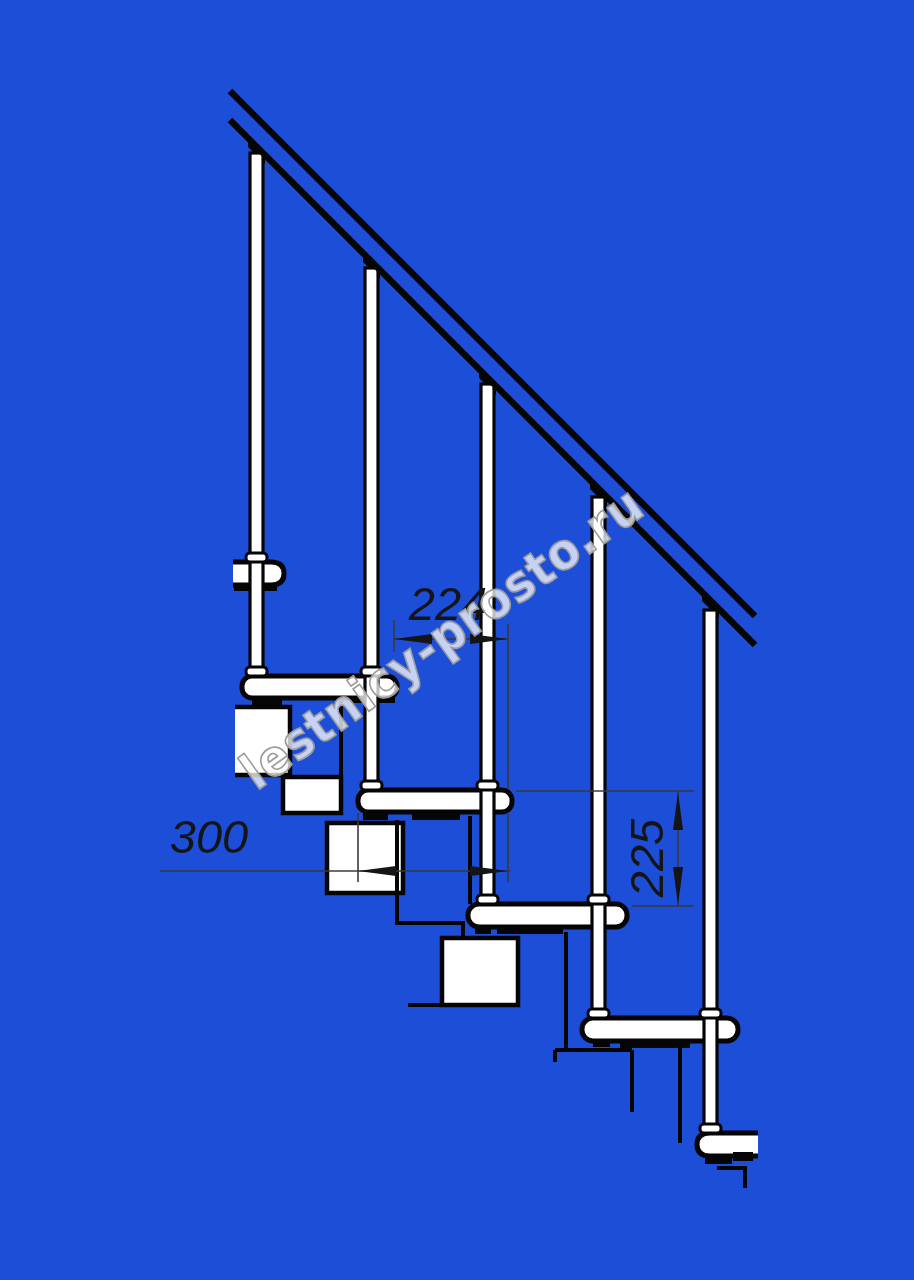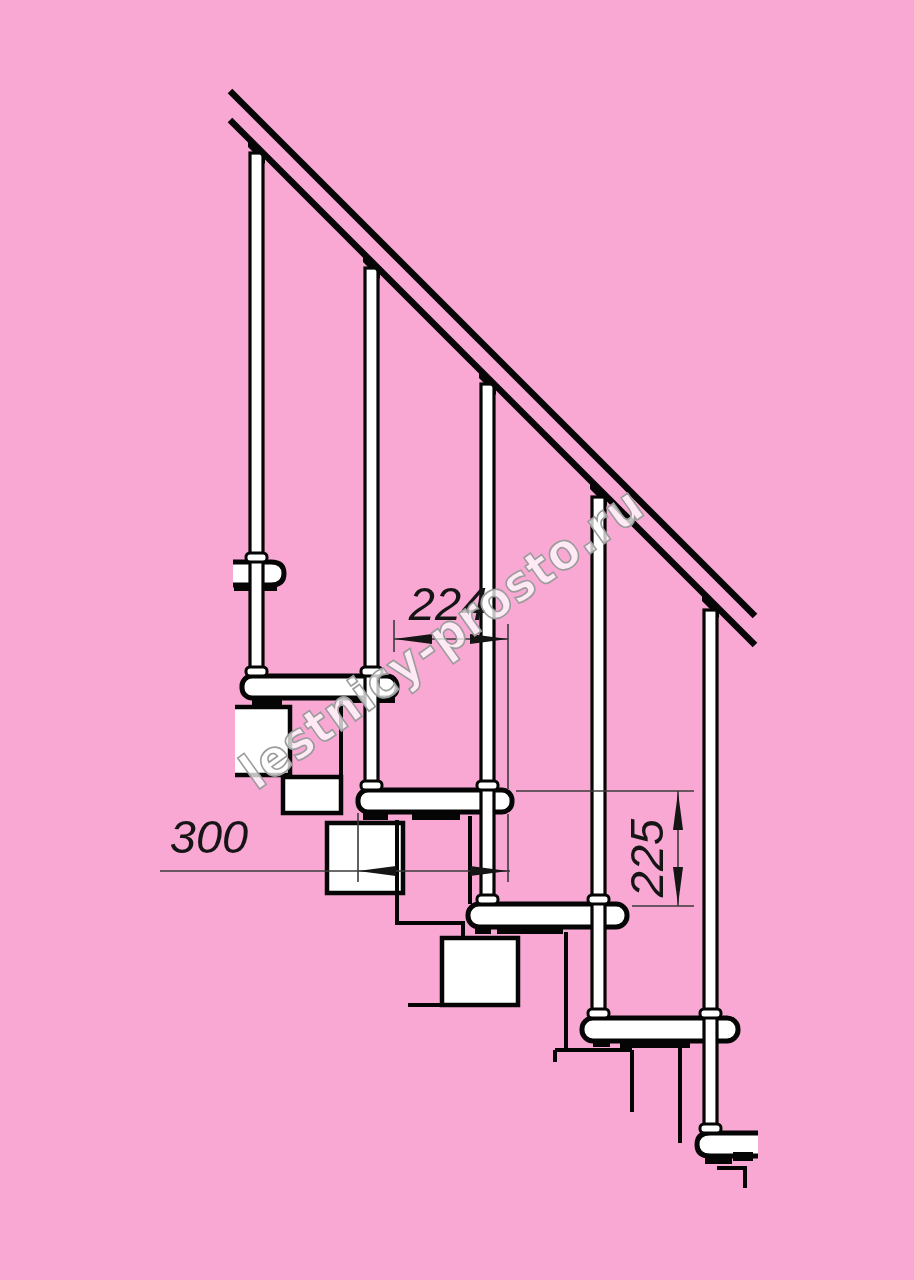--- a/index.html
+++ b/index.html
@@ -1,20 +1,20 @@
 <!DOCTYPE html>
 <html><head>
 <meta charset="utf-8">
 <style>
   html, body { margin: 0; padding: 0; background: #ffffff; }
   .canvas {
     position: relative;
     width: 914px;
     height: 1280px;
-    background: #f9a8d4;
+    background: #1d4ed8;
     overflow: hidden;
     font-family: "Liberation Sans", sans-serif;
   }
   svg { position: absolute; left: 0; top: 0; }
   text.dim {
     font-family: "Liberation Sans", sans-serif;
     font-style: italic;
     font-size: 47px;
     fill: #151515;
   }

